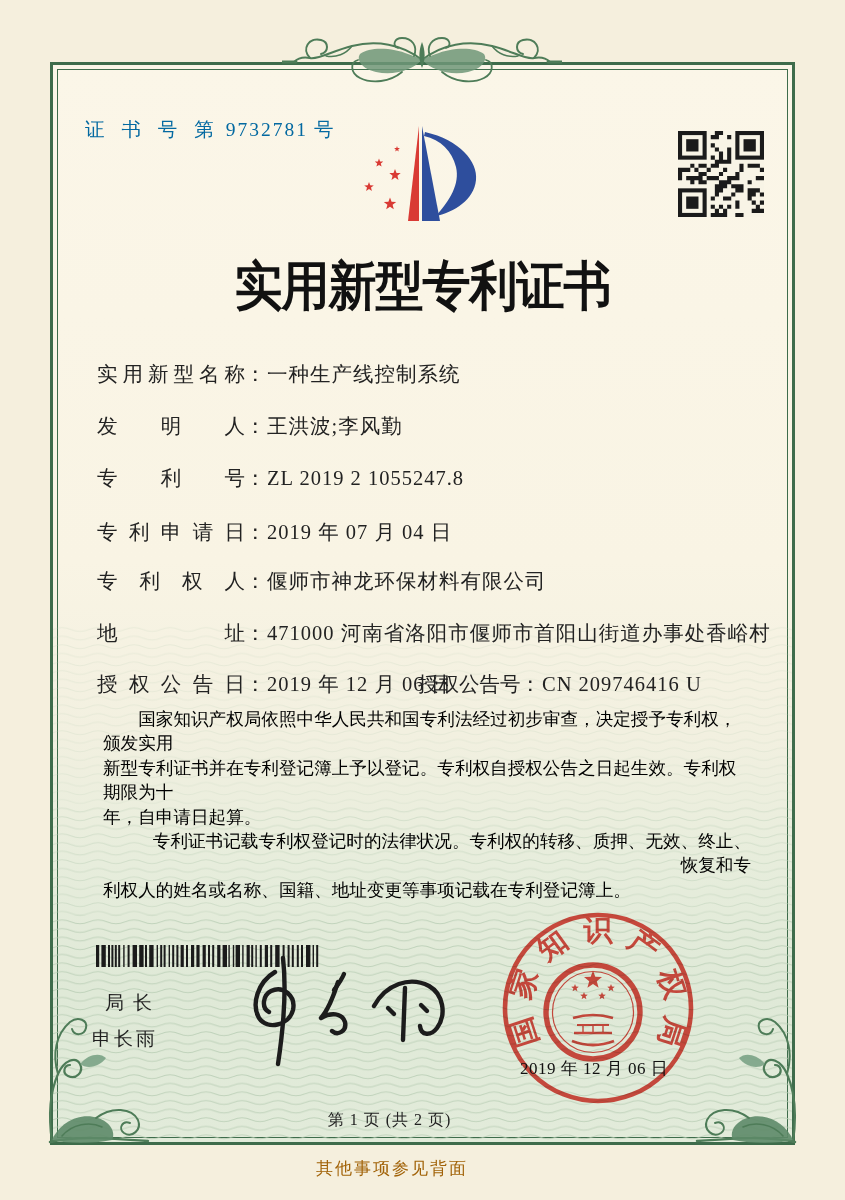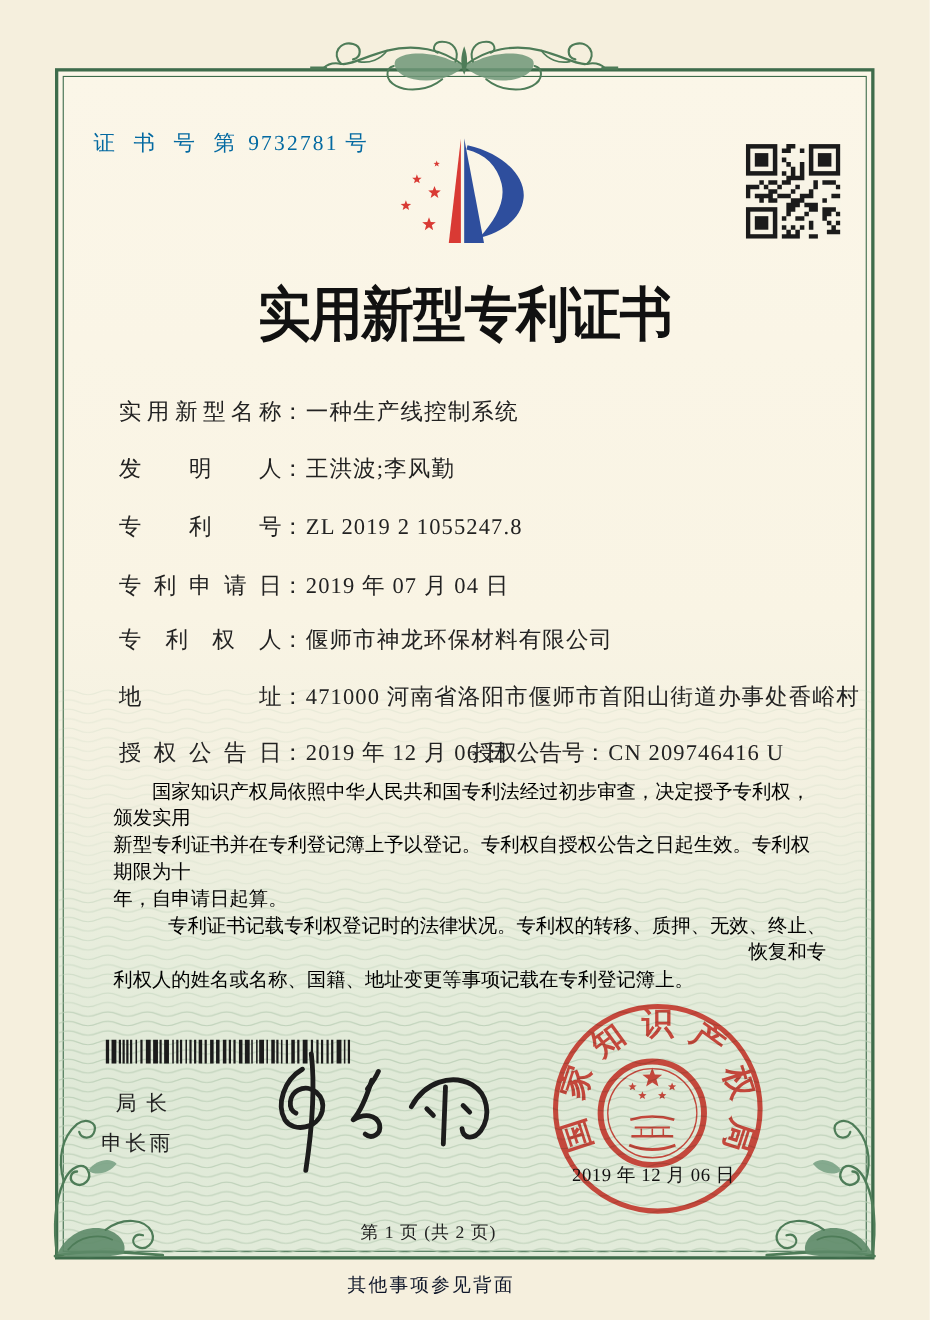--- a/index.html
+++ b/index.html
@@ -18,36 +18,36 @@
   .wave-layer{position:absolute;left:53px;top:65px;width:739px;height:1077px;pointer-events:none;}
   
   .certno{position:absolute;left:85px;top:116px;font-size:19.5px;letter-spacing:1px;color:#0369a1;}
   .certno .sp{letter-spacing:6px;}
   .certno .num{margin-left:6px;letter-spacing:2px;}
   .certno .suf{margin-left:6px;}
   .doc-title{position:absolute;left:0;width:845px;top:251px;text-align:center;font-size:48px;font-weight:bold;
     letter-spacing:-1px;transform:scaleY(1.1);transform-origin:top center;color:#111;}
   
   .row{position:absolute;left:97px;font-size:20.5px;color:#222;white-space:nowrap;}
-  .flabel{display:inline-block;width:148px;text-align:justify;text-align-last:justify;vertical-align:bottom;margin-left:11px;}
+  .flabel{display:inline-block;width:148px;text-align:justify;text-align-last:justify;vertical-align:bottom;}
   .colon{display:inline-block;width:22px;}
   .fvalue{letter-spacing:1px;font-family:Liberation Serif, serif;}
   .grant2{position:absolute;left:321px;top:0;}
   .grant2 .flabel{width:102px;}
   
   .bodytext{position:absolute;left:103px;top:707px;width:648px;font-size:17.6px;line-height:24.4px;color:#000000;}
   .pline.ind{text-indent:2em;}
   .p2{margin-top:0;text-align:right;}
   
   .officer-title{position:absolute;left:105px;top:990px;font-size:19px;letter-spacing:9px;}
   .officer-name{position:absolute;left:92px;top:1026px;font-size:19px;letter-spacing:3px;}
   .seal-date{position:absolute;left:520px;top:1057px;font-size:17px;letter-spacing:0.5px;z-index:6;color:#111;}
   
   .pageinfo{position:absolute;left:50px;width:679px;top:1110px;text-align:center;font-size:16px;letter-spacing:1px;color:#222;}
-  .backnote{position:absolute;left:0;width:784px;top:1157px;text-align:center;font-size:17px;letter-spacing:2px;color:#0f172a;}
+  .backnote{position:absolute;left:0;width:784px;top:1157px;text-align:center;font-size:17px;letter-spacing:2px;color:#a16207;}
   
   .sealsvg{mix-blend-mode:multiply;opacity:.93;z-index:5;}
   .sealsvg text{fill:var(--seal);font-size:29px;font-weight:bold;font-family:"Liberation Serif","DejaVu Serif",serif;}
   svg .st{stroke:var(--orn);fill:none;stroke-linecap:round;}
 </style>
 </head>
 <body>
 
 <div class="frame">
   <div class="frame-inner"></div>

